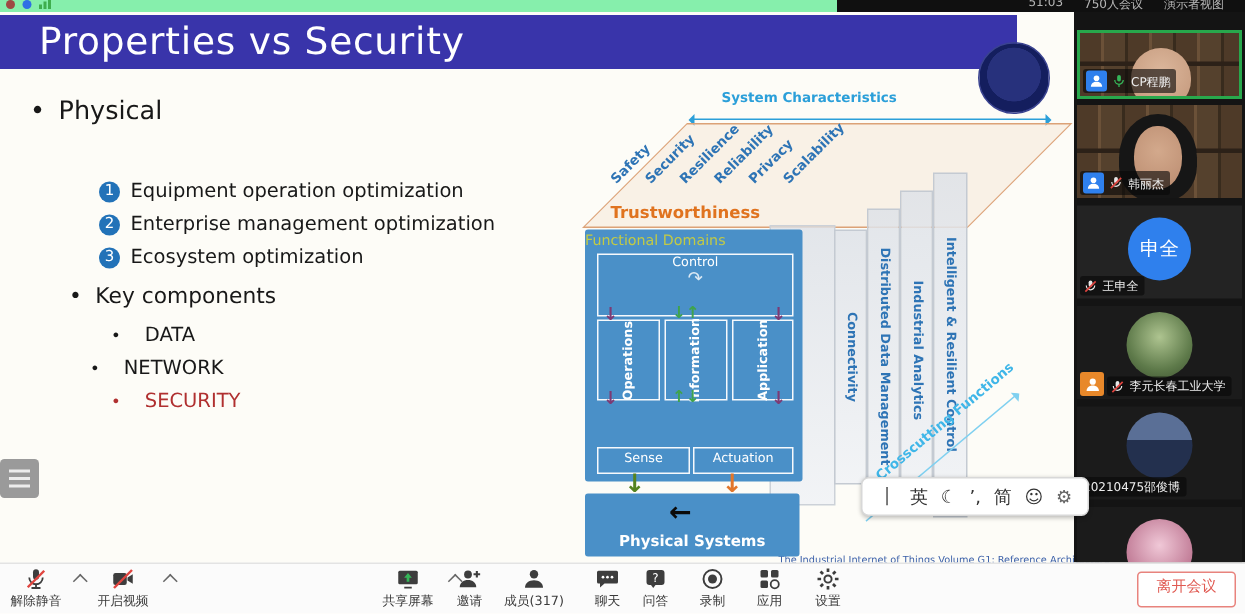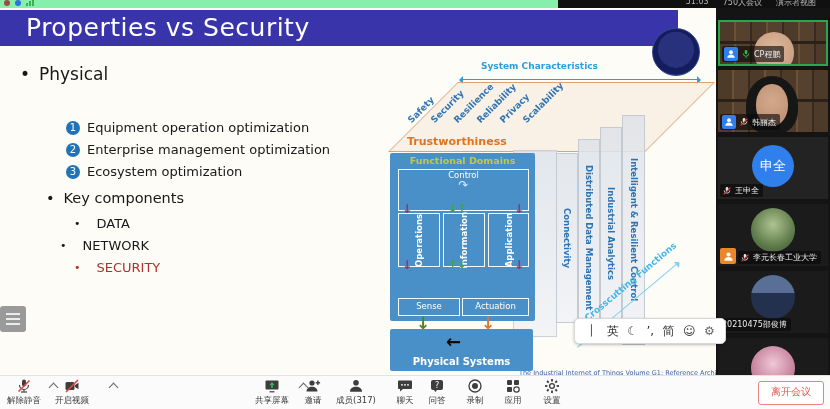--- a/index.html
+++ b/index.html
@@ -39,21 +39,21 @@
   .roof{position:absolute;left:5px;top:27px;width:255px;height:68px;transform:skewX(-45deg);
         transform-origin:0 100%;background:rgba(246,229,214,.5);border:1px solid #dca277}
   .char{position:absolute;top:60px;font-size:9px;font-weight:bold;color:#2e74b5;white-space:nowrap;
         transform:rotate(-45deg);transform-origin:left bottom}
   .trust{position:absolute;left:24px;top:80px;font-size:11px;font-weight:bold;color:#e0731f;white-space:nowrap}
   .slab{position:absolute;background:linear-gradient(180deg,rgba(222,226,232,.85),rgba(241,243,246,.92));
         border:1px solid #c4cad2;display:flex;align-items:center;justify-content:center}
   .slab span{writing-mode:vertical-rl;font-size:8.5px;font-weight:bold;color:#2e74b5;white-space:nowrap}
   .slab0{left:130px;top:95px;width:42px;height:185px;border-color:#ccd1d8}
   .fd{position:absolute;left:7px;top:98px;width:145px;height:168px;background:#4a90c8;border-radius:2px;z-index:3}
-  .fd-title{position:absolute;left:0;top:2px;width:100%;text-align:center;font-size:9.5px;font-weight:bold;color:#c2ca45}
+  .fd-title{position:absolute;left:0;top:2px;width:100%;text-align:left;font-size:9.5px;font-weight:normal;color:#c2ca45}
   .fbox{position:absolute;border:1px solid rgba(255,255,255,.95);color:#fff;font-size:8.5px;text-align:center}
   .fbox .swoosh{display:block;color:rgba(255,255,255,.8);font-size:12px;line-height:10px}
   .vlab{position:absolute;inset:0;display:flex;align-items:center;justify-content:center}
   .vlab span{writing-mode:vertical-rl;transform:rotate(180deg);font-size:8.5px;color:#fff;font-weight:bold;white-space:nowrap}
   .arr{position:absolute;font-weight:bold;line-height:1}
   .cc-label{position:absolute;left:206px;top:258px;font-size:9px;font-weight:bold;color:#3fb6e8;white-space:nowrap;
             transform:rotate(-40deg);transform-origin:left bottom}
   .cc-arrow{position:absolute;left:194px;top:292px;width:132px;border-top:1px solid #7fd0f0;
             transform:rotate(-40deg);transform-origin:left top}
   .cc-arrow::after{content:"";position:absolute;right:-5px;top:-4px;border:4px solid transparent;border-left-color:#7fd0f0}
@@ -336,21 +336,21 @@
           <rect x="6" y="1.5" width="4" height="7" rx="2" fill="#3d3d3d"></rect>
           <path d="M3.5 7a4.5 4.5 0 0 0 9 0" stroke="#3d3d3d" fill="none" stroke-width="1.2"></path>
           <line x1="8" y1="11.5" x2="8" y2="13.5" stroke="#3d3d3d" stroke-width="1.2"></line>
           <line x1="5" y1="14" x2="11" y2="14" stroke="#3d3d3d" stroke-width="1.2"></line>
           <line x1="2.5" y1="13.5" x2="13.5" y2="2.5" stroke="#e0443f" stroke-width="1.6"></line>
         </svg>
       <span class="tb-label">解除静音</span>
     </div>
     <div class="chev" style="left:50px"></div>
 
-    <div class="tb-item" style="left:72px">
+    <div class="tb-item" style="left:82px">
       <svg width="16" height="16" viewBox="0 0 16 16">
           <rect x="1.5" y="4" width="9" height="8" rx="1.5" fill="#3d3d3d"></rect>
           <path d="M11 7l3.5-2.2v6.4L11 9z" fill="#3d3d3d"></path>
           <line x1="2" y1="14" x2="14" y2="2" stroke="#e0443f" stroke-width="1.6"></line>
         </svg>
       <span class="tb-label">开启视频</span>
     </div>
     <div class="chev" style="left:110px"></div>
 
     <div class="tb-item" style="left:272px">

